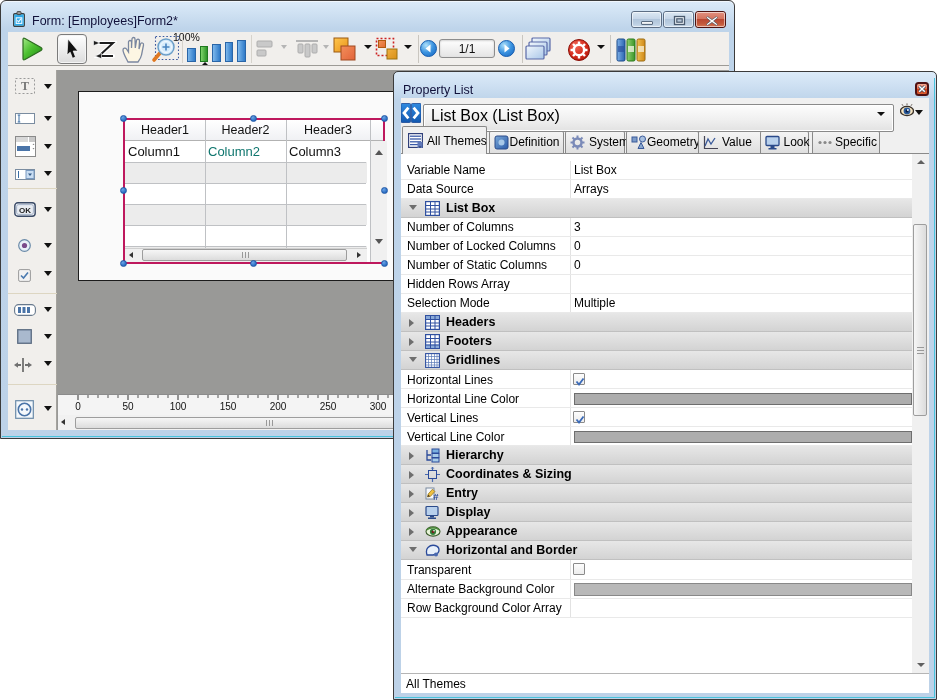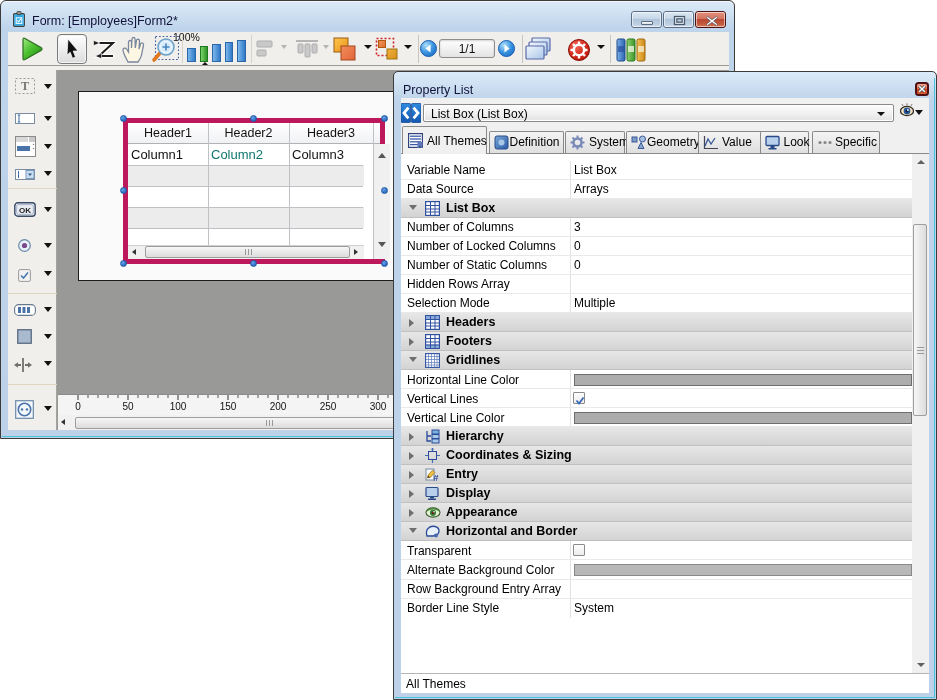--- a/index.html
+++ b/index.html
@@ -18,28 +18,28 @@
 
 .mw-content{position:absolute;left:7px;top:31px;right:5px;bottom:8px;background:#999997}
 .toolbar{position:absolute;left:0;top:0;right:0;height:34px;background:#f1efec;border-bottom:1px solid #9d9b96}
 .lefttools{position:absolute;left:0;top:34px;bottom:0;width:49px;background:#f1efec;border-right:1px solid #a5a39e}
 .canvas{position:absolute;left:50px;top:38px;right:0;bottom:0;background:#999997}
 .formarea{position:absolute;left:20px;top:21px;width:316px;height:190px;background:#fafafa;border:1px solid #1c1c1c}
 
 .ruler{position:absolute;left:50px;right:0;height:21px;background:#f4f4f4;border-top:1px solid #8b8b8b;font-size:9.5px;color:#111}
 .hscroll{position:absolute;left:50px;right:0;bottom:0;height:15px;background:#f1f1f1}
 
-.lbx{position:absolute;border:5px solid #be185d;background:#fff}
+.lbx{position:absolute;border:2px solid #be185d;background:#fff}
 .lbx .hdr{position:absolute;left:0;top:0;right:0;height:21px;background:linear-gradient(#ffffff,#f0f1f4);border-bottom:1px solid #b2b2b2}
 .gridv{position:absolute;top:0;bottom:0;width:1px;background:#bfc1c4}
 .gridh{position:absolute;left:0;right:17px;height:1px;background:#bfc1c4}
 .handle{position:absolute;width:7px;height:7px;border-radius:50%;background:radial-gradient(circle at 35% 30%,#6aa4e8,#2a6cc0 70%);border:1px solid #2059a8}
 
 .pw-content{position:absolute;left:7px;top:26px;right:7.5px;bottom:6px;background:#f0f0f0}
-.combo{position:absolute;height:18px;border:1px solid #8a8a8a;border-radius:2px;background:linear-gradient(#fdfdfd,#f0f0f0 55%,#e2e2e2);box-shadow:inset 0 0 0 1px #fff;font-size:12px;color:#000}
+.combo{position:absolute;height:28px;border:1px solid #8a8a8a;border-radius:2px;background:linear-gradient(#fdfdfd,#f0f0f0 55%,#e2e2e2);box-shadow:inset 0 0 0 1px #fff;font-size:16px;color:#000}
 .tab{position:absolute;border:1px solid #898989;border-bottom:none;border-radius:2px 2px 0 0;background:linear-gradient(#f4f4f4,#dfdfdf);font-size:12px;color:#000;white-space:nowrap}
 .tabact{background:#f0f0f0;z-index:3}
 .prows{position:absolute;left:0;right:16.5px;top:55.5px;bottom:20.5px;background:#fff;overflow:hidden}
 .prow{height:19.05px;position:relative;background:#fff}
 .prow .nm{position:absolute;left:6px;top:2.5px;font-size:12px;color:#000;white-space:nowrap}
 .prow .vl{position:absolute;left:173px;top:2.5px;font-size:12px;color:#000;white-space:nowrap}
 .prow .sepb{position:absolute;left:0;right:0;bottom:0;height:1px;background:#e9e9e9}
 .prow .dvd{position:absolute;left:169px;top:0;bottom:0;width:1px;background:#e2e2e2}
 .psec{height:19.05px;position:relative;background:linear-gradient(#e7e7e7,#d3d3d3);border-bottom:1px solid #c0c0c0}
 .psec .tri{position:absolute;left:8px;top:6px;width:0;height:0}
@@ -708,20 +708,28 @@
               <line x1="1" y1="12" x2="14" y2="12"></line>
               <line x1="3.5" y1="1" x2="3.5" y2="14"></line>
               <line x1="6.5" y1="1" x2="6.5" y2="14"></line>
               <line x1="9.5" y1="1" x2="9.5" y2="14"></line>
               <line x1="12" y1="1" x2="12" y2="14"></line>
             </g>
           </svg>
         <span class="ttl">Gridlines</span>
         </div>
       <div class="prow">
+          <span class="nm">Horizontal Lines</span>
+          <span class="dvd"></span>
+          <span class="sepb"></span>
+        <span class="chk"><svg width="12" height="12" viewBox="0 0 12 12">
+              <path d="M2.5 5.5 L5 8.5 L9.5 2.5" stroke="#3a6ab8" stroke-width="1.8" fill="none"></path>
+            </svg></span>
+        </div>
+      <div class="prow">
           <span class="nm">Horizontal Line Color</span>
           <span class="dvd"></span>
           <span class="sepb"></span>
           <span class="cbar"></span>
         </div>
       <div class="prow">
           <span class="nm">Vertical Lines</span>
           <span class="dvd"></span>
           <span class="sepb"></span>
         <span class="chk"><svg width="12" height="12" viewBox="0 0 12 12">
@@ -799,28 +807,23 @@
           <span class="sepb"></span>
           <span class="chk"></span>
         </div>
       <div class="prow">
           <span class="nm">Alternate Background Color</span>
           <span class="dvd"></span>
           <span class="sepb"></span>
         <span class="cbar" style="background:#b8b8b8;border-color:#888"></span>
         </div>
       <div class="prow">
-          <span class="nm">Row Background Entry Array</span>
-          <span class="dvd"></span>
-          <span class="sepb"></span>
-        </div>
-      <div class="prow">
-          <span class="nm">Border Line Style</span>
-          <span class="vl">System</span>
-          <span class="dvd"></span>
+          <span class="nm">Row Background Color Array</span>
+          <span class="dvd"></span>
+          <span class="sepb"></span>
         </div>
     </div>
 
     <div class="sb" style="right:0;top:55.5px;width:16.5px;bottom:20.5px">
       <div class="abs" style="left:4.5px;top:6px;width:0;height:0;border-left:4px solid transparent;border-right:4px solid transparent;border-bottom:4.5px solid #606060"></div>
       <div class="abs" style="left:4.5px;bottom:6px;width:0;height:0;border-left:4px solid transparent;border-right:4px solid transparent;border-top:4.5px solid #606060"></div>
       <div class="sbthumb" style="left:1px;top:70px;width:14px;height:192px"></div>
       <div class="abs" style="left:4.5px;top:193px;width:7px;height:8px;background:repeating-linear-gradient(#999 0,#999 1px,transparent 1px,transparent 3px)"></div>
     </div>
 

